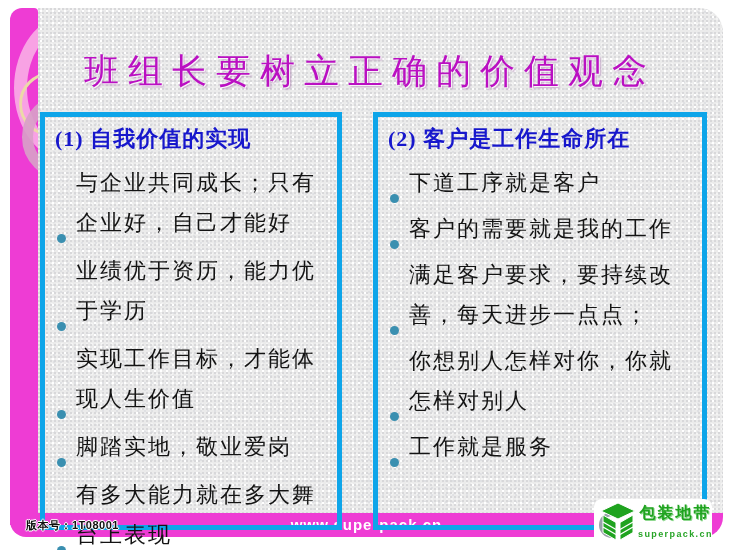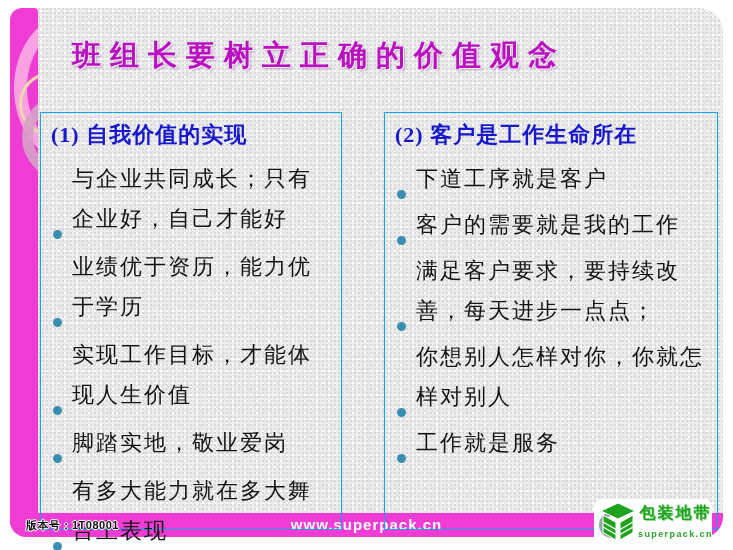--- a/index.html
+++ b/index.html
@@ -28,29 +28,29 @@
   .ring1{left:4px;top:6px;width:88px;height:122px;border:13px solid #f8a2e4;}
   .ring-cream{left:9px;top:64px;width:58px;height:58px;border:3px solid #ecd9a8;}
   .ring2{left:12px;top:86px;width:64px;height:64px;border:11px solid #d89fc8;opacity:.92;}
   
   .bottom-bar{
     position:absolute;left:10px;top:513px;width:713px;height:24px;
     background:#ee3cd4;border-radius:0 0 20px 16px;z-index:1;
   }
   
   .title{
-    position:absolute;left:72px;top:36px;margin:0;z-index:3;
-    font-size:29px;font-weight:bold;color:#ba10c2;letter-spacing:9px;white-space:nowrap;
+    position:absolute;left:72px;top:36px;margin:12px;z-index:3;
+    font-size:35px;font-weight:normal;color:#ba10c2;letter-spacing:9px;white-space:nowrap;
     text-shadow:1px 1px 0 rgba(255,255,255,.85),2px 2px 2px rgba(110,0,120,.3);
   }
   
-  .box{position:absolute;top:112px;height:418px;border:1px solid #0ea5e9;
+  .box{position:absolute;top:112px;height:418px;border:5px solid #0ea5e9;
        box-sizing:border-box;padding:6px 8px 0 8px;z-index:3;background:transparent;}
   .box-left{left:40px;width:302px;}
-  .box-right{left:384px;width:334px;}
+  .box-right{left:373px;width:334px;}
   .col-header{
     margin:2px 0 10px 2px;font-size:22px;line-height:28px;font-weight:bold;
     color:#1717cc;letter-spacing:1px;white-space:nowrap;
   }
   ul.bullets{list-style:none;margin:0;padding:0;}
   ul.bullets li{display:flex;align-items:flex-end;margin:0 0 8px 0;}
   .box-right ul.bullets li{margin-bottom:6px;}
   .dot{
     flex:none;width:9px;height:9px;border-radius:50%;background:#3a8fb0;
     margin:15px 10px 0 4px;

